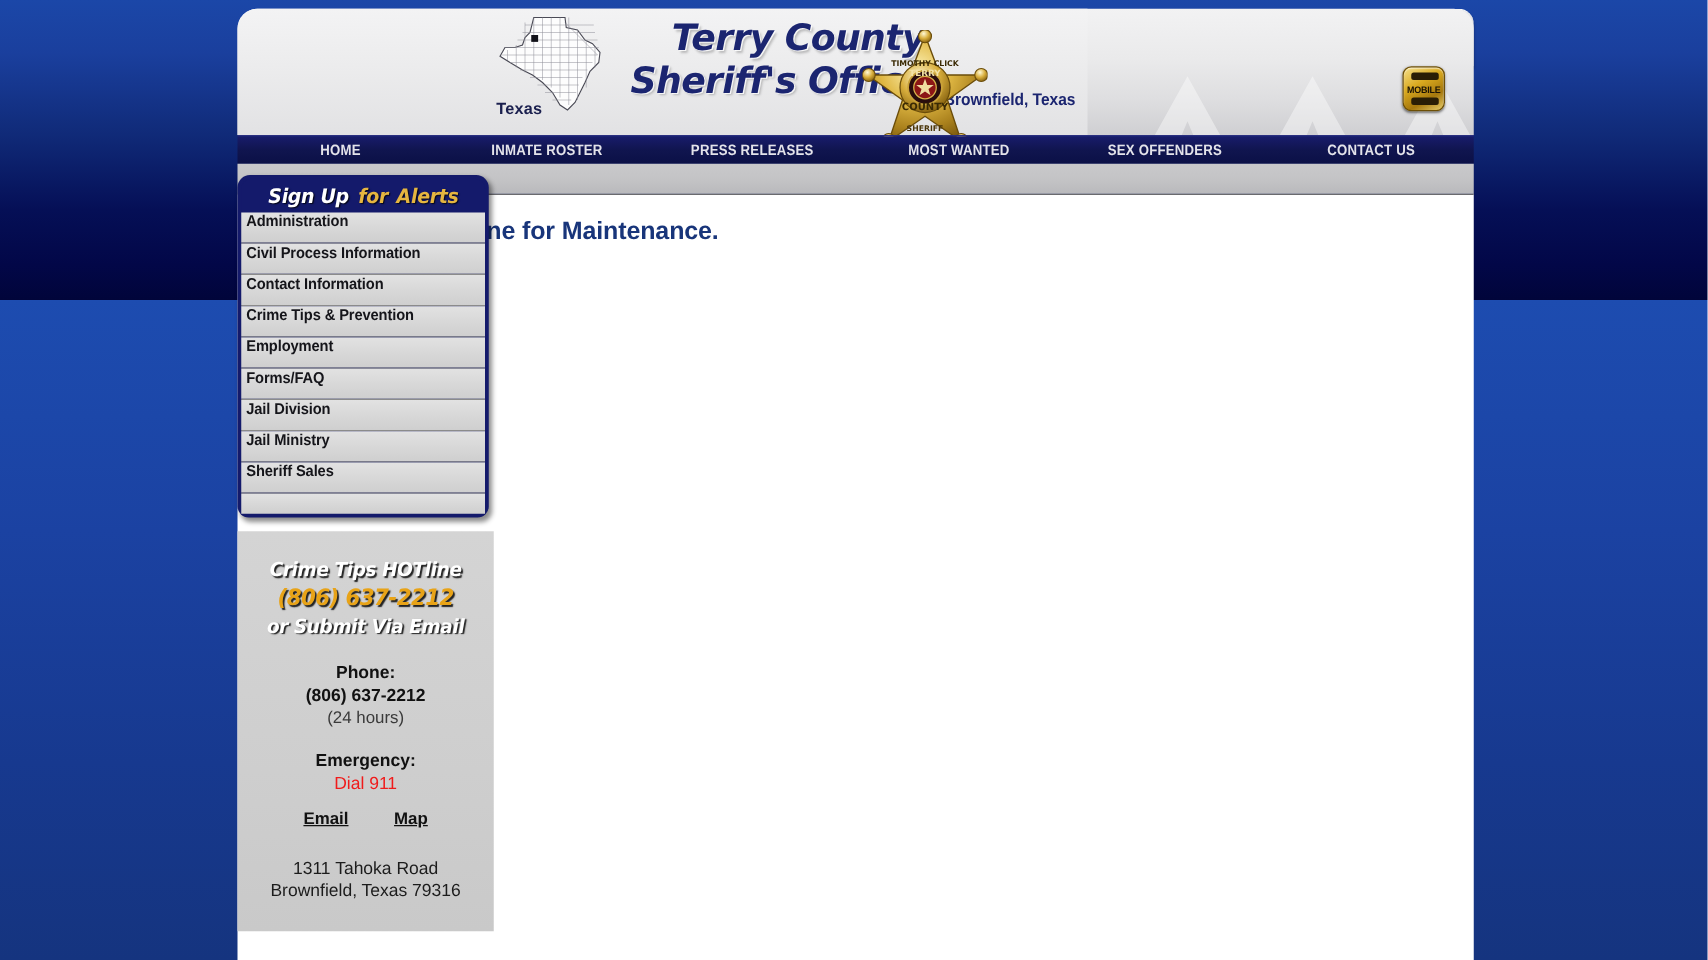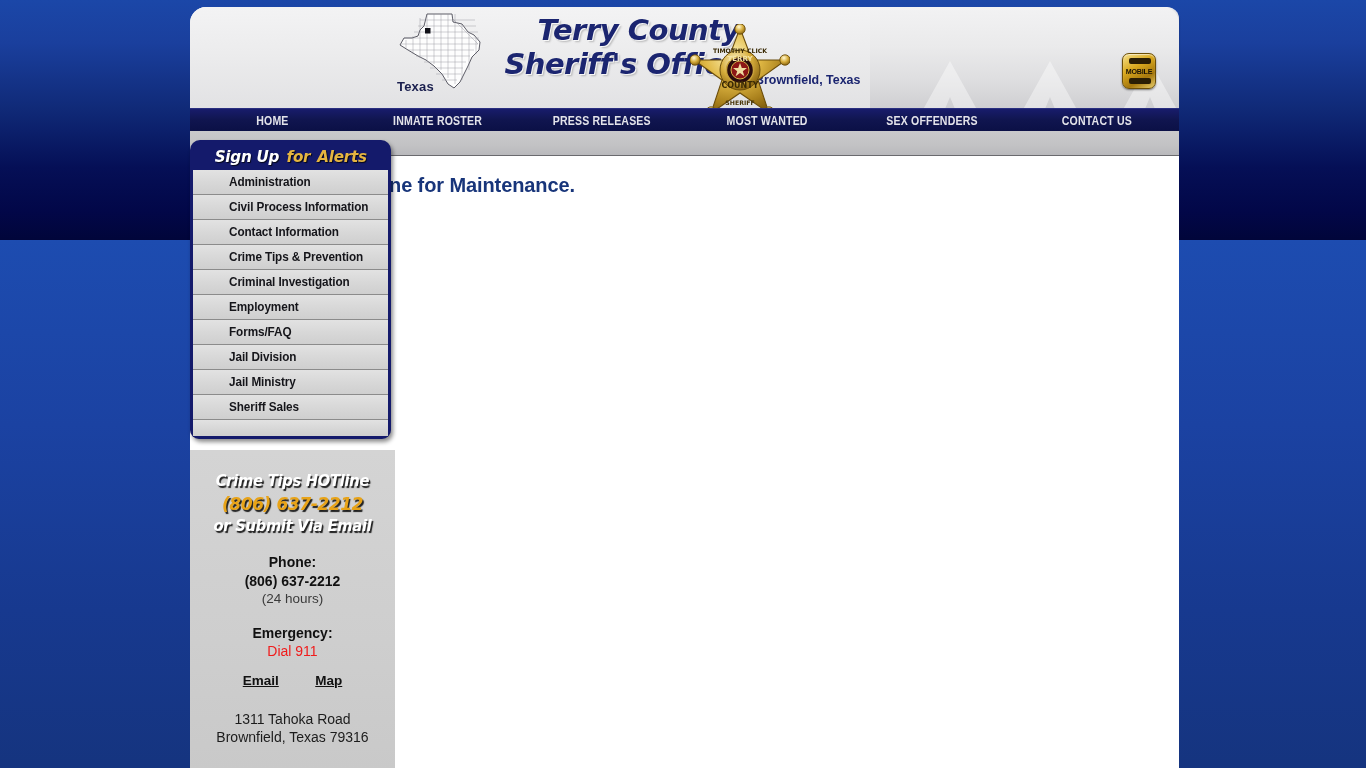--- a/index.html
+++ b/index.html
@@ -199,22 +199,22 @@
     transform: scaleX(0.95);
     text-shadow: 1px 1px 1px rgba(0,0,0,0.8);
   }
   .menu-title .w { color: #ffffff; }
   .menu-title .g { color: #e5b540; }
   .menu-list { list-style: none; margin: 0; padding: 0; }
   .menu-list li {
     height: 25px;
     background: linear-gradient(180deg, #e2e2e2 0%, #d8d8d8 50%, #cfcfcf 100%);
     border-bottom: 1px solid #8b8b8b;
-    display: flex; align-items: center;
-    padding-left: 36px;
+    display: flex; align-items: flex-start;
+    padding-left: 4px;
     cursor: pointer;
   }
   .menu-list li span {
     font-size: 12.5px; font-weight: bold; color: #15151a;
     transform: scaleX(0.94); transform-origin: left center;
     letter-spacing: -0.1px;
   }
   .menu-list li.spacer { height: 16px; border-bottom: none; cursor: default; }
 
   
@@ -388,23 +388,20 @@
         <li>
             <span>Civil Process Information</span>
           </li>
         <li>
             <span>Contact Information</span>
           </li>
         <li>
             <span>Crime Tips &amp; Prevention</span>
           </li>
         <li>
-            <span>Criminal Investigation</span>
-          </li>
-        <li>
             <span>Employment</span>
           </li>
         <li>
             <span>Forms/FAQ</span>
           </li>
         <li>
             <span>Jail Division</span>
           </li>
         <li>
             <span>Jail Ministry</span>

